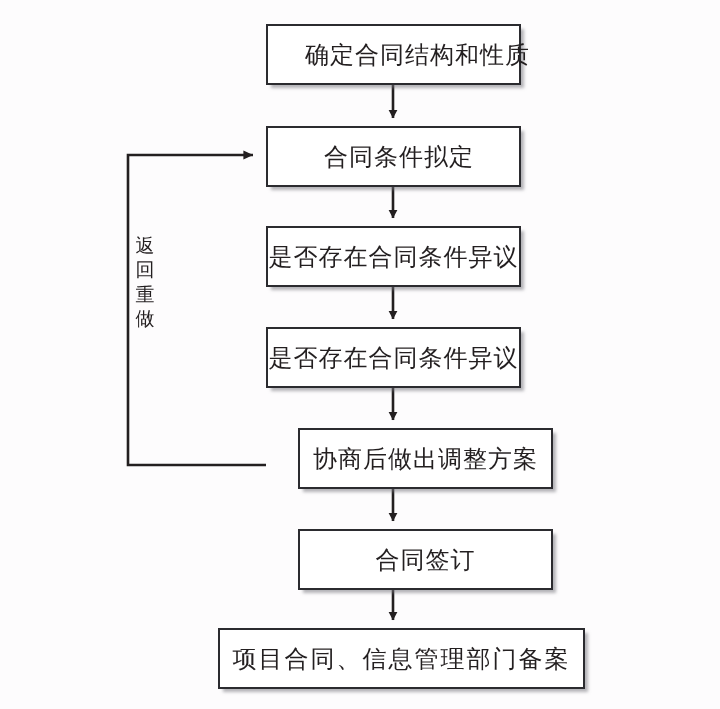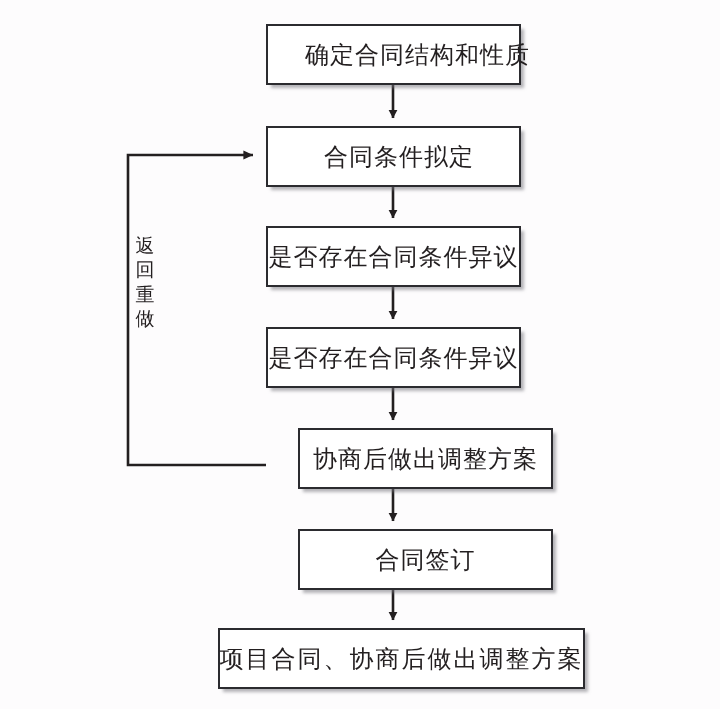--- a/index.html
+++ b/index.html
@@ -120,21 +120,21 @@
 
   <div class="node" style="left:266px; top:428px; width:255px; height:61px;margin-left:32px;">
     <span class="node-label">协商后做出调整方案</span>
   </div>
 
   <div class="node" style="left:266px; top:529px; width:255px; height:61px;margin-left:32px;">
     <span class="node-label">合同签订</span>
   </div>
 
   <div class="node node-wide" style="left:218px; top:628px; width:367px; height:61px;">
-    <span class="node-label">项目合同、协商后做出调整方案</span>
+    <span class="node-label">项目合同、信息管理部门备案</span>
   </div>
 
   <div class="loop-label" style="left:133px; top:234px;">
     <span>返</span>
     <span>回</span>
     <span>重</span>
     <span>做</span>
   </div>
 
 </div>

